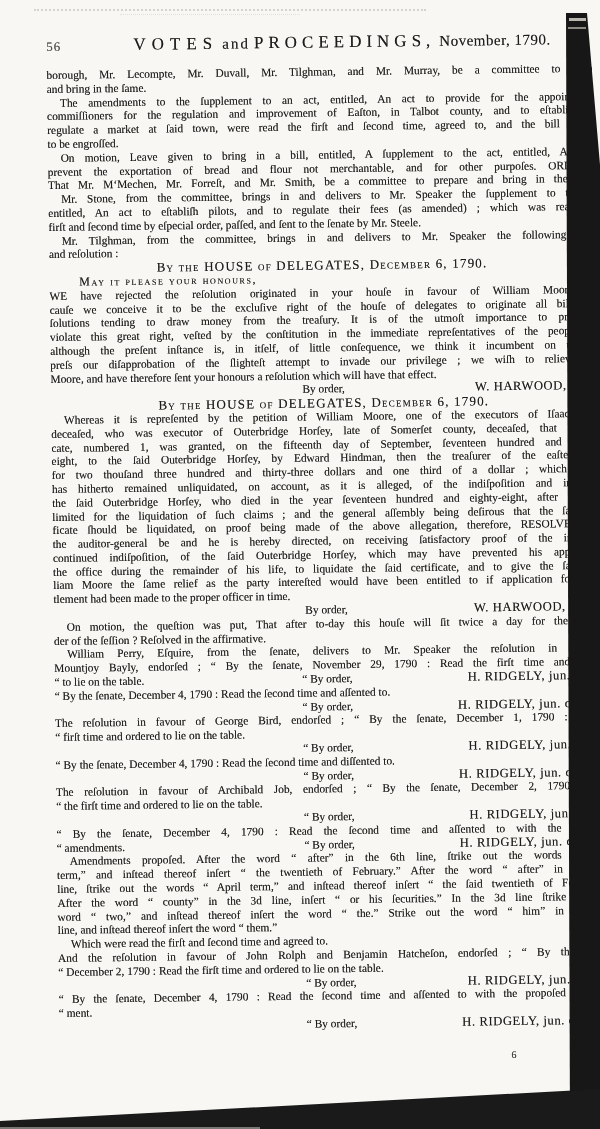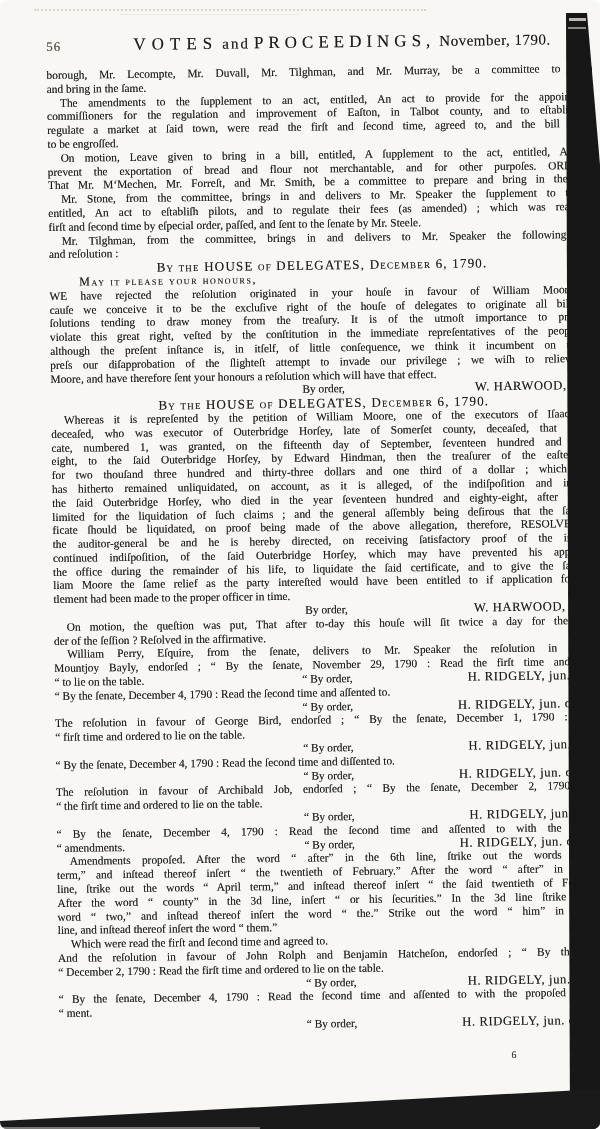--- a/index.html
+++ b/index.html
@@ -3,21 +3,20 @@
 <meta charset="utf-8">
 <style>
   html,body{margin:0;padding:0;}
   .page{
     position:relative;
     width:600px;height:1129px;
     background:#f8f7f3;
     overflow:hidden;
     font-family:"Liberation Serif","DejaVu Serif",serif;
     color:#1c1c1c;
-    border-radius:7px;
   }
   .noise1{position:absolute;top:9px;left:34px;width:392px;border-top:2px dotted #c8c5be;opacity:.7;}
   .noise2{position:absolute;top:14px;left:120px;width:180px;border-top:1px dotted #d4d1ca;opacity:.6;}
   .text-block{
     position:absolute;left:46px;top:36px;width:546px;
     transform:rotate(-0.75deg);
     transform-origin:0 0;
     text-shadow:0 0 0.4px rgba(20,20,20,.55);
   }
   .hdr{display:flex;align-items:baseline;height:24px;margin-bottom:9px;}

